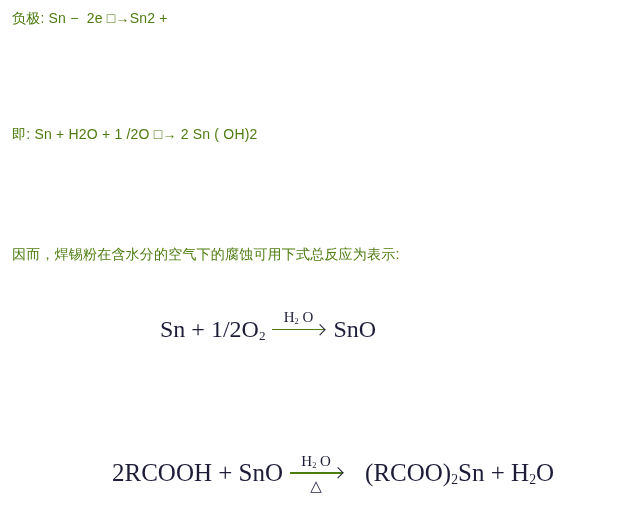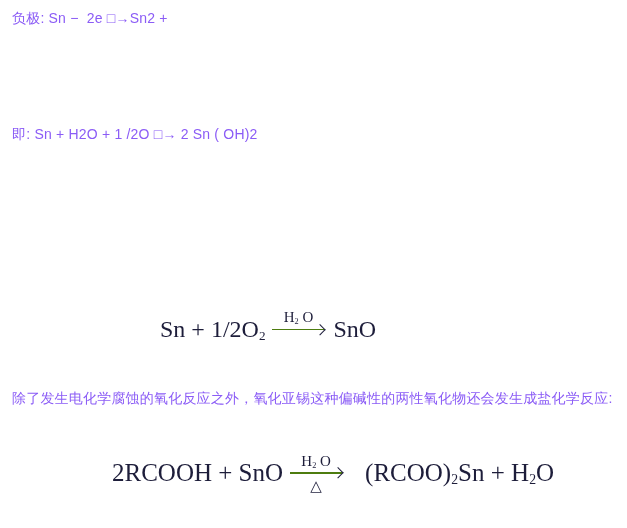--- a/index.html
+++ b/index.html
@@ -14,21 +14,21 @@
   .page {
     position: absolute;
     inset: 0;
   }
   .gray-line {
     position: absolute;
     left: 12px;
     margin: 0;
     font-size: 14px;
     line-height: 16px;
-    color: #8b5cf6;
+    color: #4d7c0f;
     white-space: pre-wrap;
     letter-spacing: 0.2px;
   }
   .rxn {
     position: absolute;
     display: flex;
     align-items: center;
     font-family: "Liberation Serif", "DejaVu Serif", serif;
     color: #1d1d3a;
     white-space: pre;
@@ -82,30 +82,30 @@
 <body>
 
 <div class="page">
 
   <p class="gray-line" style="top:10px">负极: Sn −  2e □→Sn2 +</p>
 
 
   <p class="gray-line" style="top:126px">即: Sn + H2O + 1 /2O □→ 2 Sn ( OH)2</p>
 
 
+  <p class="gray-line" style="top:246px">因而，焊锡粉在含水分的空气下的腐蚀可用下式总反应为表示:</p>
 
   <div class="rxn eq1">
     <span class="term"><span>Sn + 1/2O</span><sub>2</sub></span>
     <span class="cond-arrow">
       <span class="cond-above"><span>H</span><sub>2</sub><span> O</span></span>
     </span>
     <span class="term">SnO</span>
   </div>
 
-  <p class="gray-line" style="top:390px">除了发生电化学腐蚀的氧化反应之外，氧化亚锡这种偏碱性的两性氧化物还会发生成盐化学反应:</p>
 
   <div class="rxn eq2">
     <span class="term">2RCOOH + SnO</span>
     <span class="cond-arrow">
       <span class="cond-above"><span>H</span><sub>2</sub><span> O</span></span>
       <span class="cond-below">△</span>
     </span>
     <span class="rhs-gap"></span>
     <span class="term"><span>(RCOO)</span><sub>2</sub><span>Sn + H</span><sub>2</sub><span>O</span></span>
   </div>

